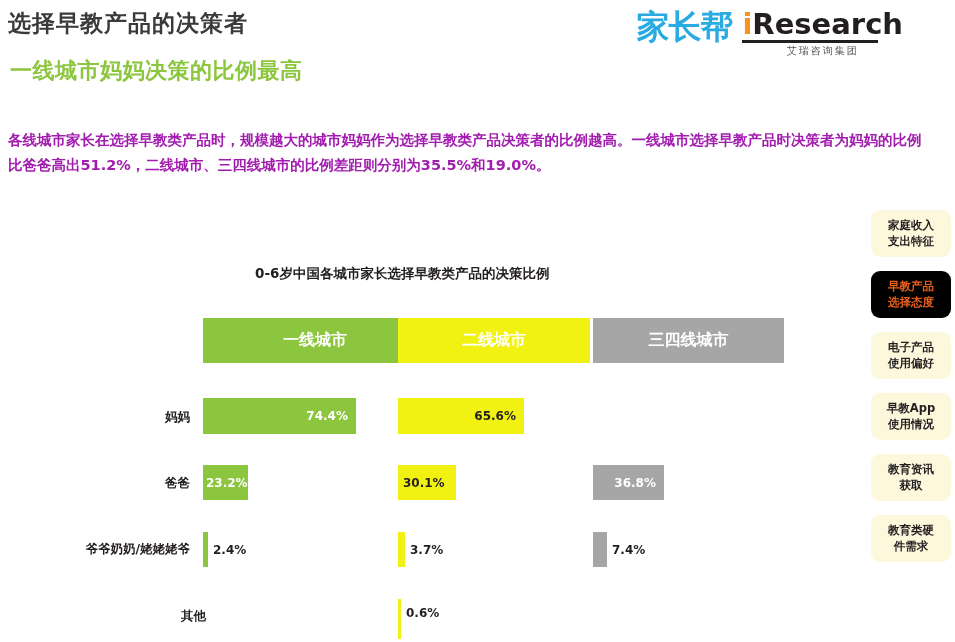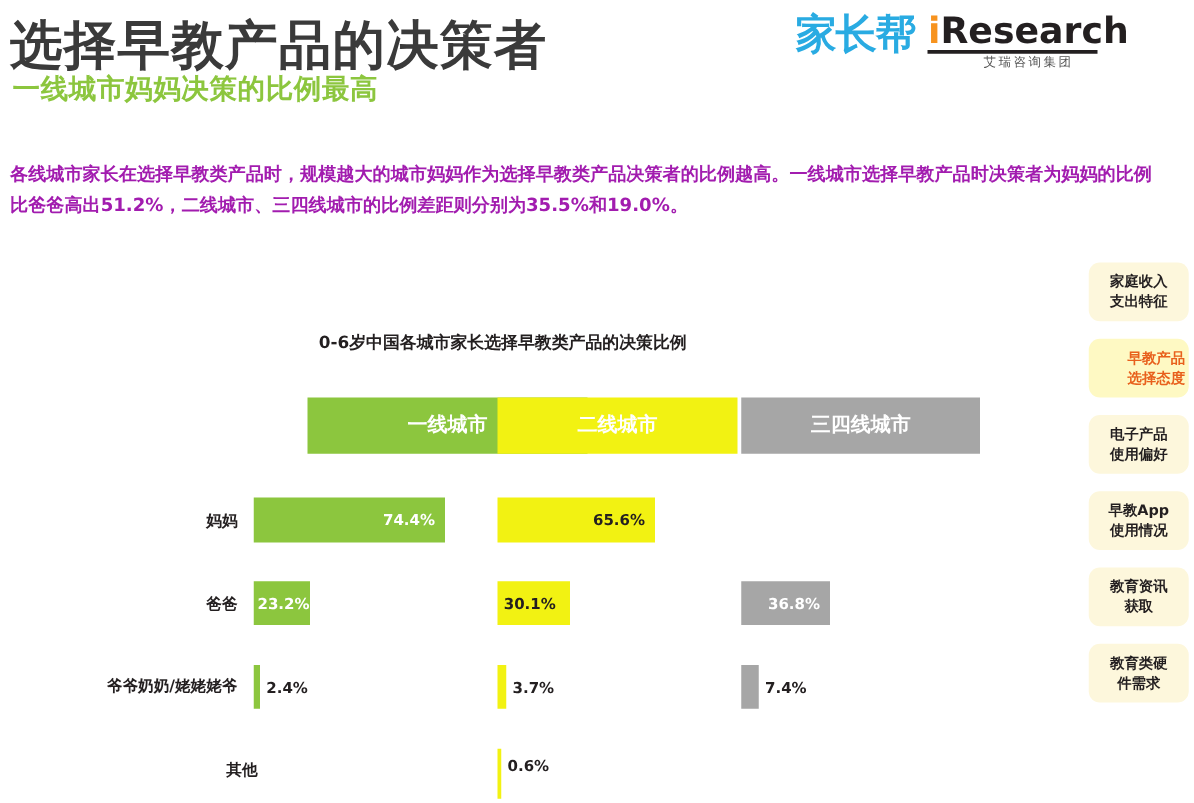--- a/index.html
+++ b/index.html
@@ -9,21 +9,21 @@
     background: #ffffff;
     font-family: "DejaVu Sans", "Liberation Sans", sans-serif;
     position: relative;
     overflow: hidden;
     color: #231f20;
   }
 
   
   .hdr-title {
     position:absolute; left:8px; top:8px;
-    font-size:42px; font-weight:bold; color:#3a3a3a;
+    font-size:23px; font-weight:bold; color:#3a3a3a;
     letter-spacing:1px;
   }
   .hdr-sub {
     position:absolute; left:10px; top:56px;
     font-size:22px; font-weight:bold; color:#8cc63e;
     letter-spacing:0.5px;
   }
 
   
   .logo-wrap { position:absolute; right:52px; top:10px; display:flex; align-items:flex-start; gap:10px;margin-left:41px; }
@@ -49,42 +49,42 @@
     position:absolute; left:255px; top:265px;
     font-size:13.5px; font-weight:bold; color:#231f20;
   }
 
   .chart { position:absolute; left:0; top:0; width:955px; height:642px; }
 
   .col-head {
     position:absolute; height:45px; display:flex; align-items:center; justify-content:center;
     font-size:16px; font-weight:bold; color:#ffffff;
   }
-  .col-head.c1 { left:203px; top:318px; width:224px; background:#8cc63e;margin-left:43px; }
+  .col-head.c1 { left:203px; top:318px; width:224px; background:#8cc63e; }
   .col-head.c2 { left:398px; top:318px; width:192px; background:#f2f212; color:#ffffff; }
   .col-head.c3 { left:593px; top:318px; width:191px; background:#a6a6a6; }
   .rl { position:absolute; font-size:12.5px; font-weight:bold; color:#231f20; text-align:right; white-space:nowrap; }
 
   .bar { position:absolute; display:flex; align-items:center; }
   .bar .val {
     font-size:12px; font-weight:bold; color:#231f20;
     position:absolute; white-space:nowrap;
   }
   .val-inside { right:8px; }
   .val-outside { left:calc(100% + 5px); }
 
   
   .side { position:absolute; right:4px; top:210px; width:80px; }
   .side-item {
     width:80px; border-radius:9px; background:#fdf7dc;
     margin-bottom:14px; padding:8px 3px;
     font-size:11.5px; line-height:1.35; text-align:center;
     color:#231f20; font-weight:bold;
   }
-  .side-item.active { background:#fef9c3; color:#e8601c;text-align:right; }
+  .side-item.active { background:#000000; color:#e8601c; }
 </style>
 </head>
 <body>
 
 <div class="hdr-title">选择早教产品的决策者</div>
 <div class="hdr-sub">一线城市妈妈决策的比例最高</div>
 
 <div class="logo-wrap">
   <div class="logo-jzb">家长帮</div>
   <div class="logo-ir">

